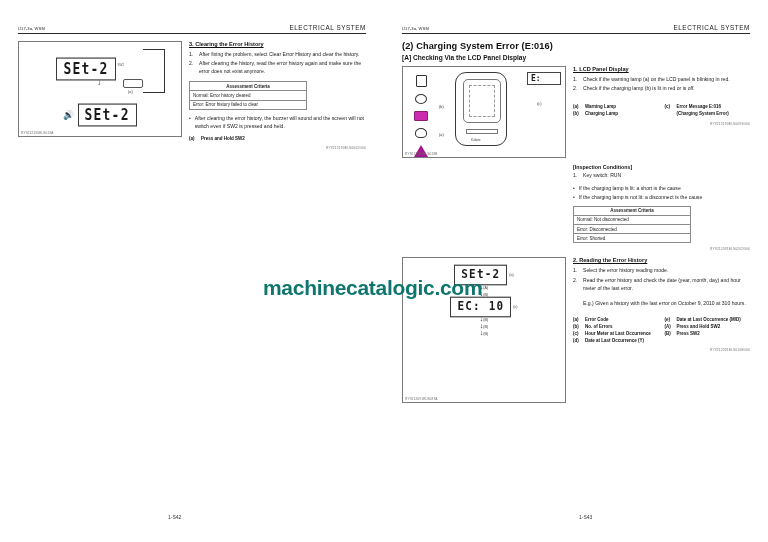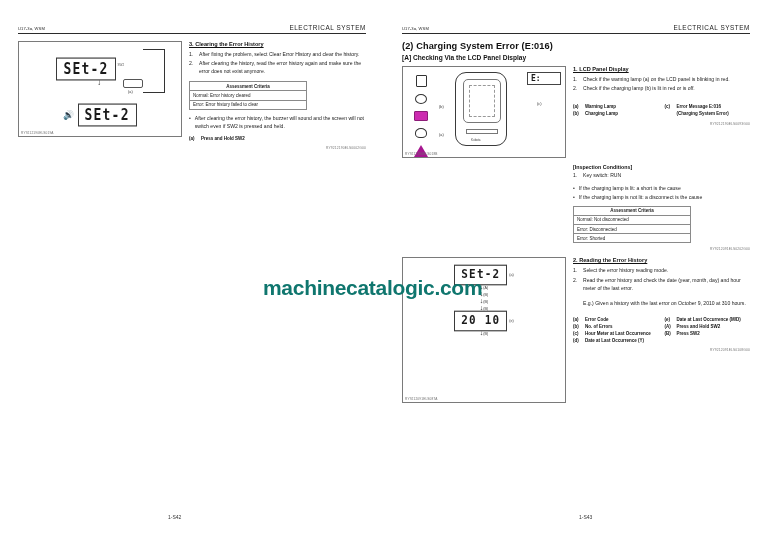--- a/index.html
+++ b/index.html
@@ -343,28 +343,28 @@
         <div class="figbox" style="height:146px;padding-top:8px;">
 
           <div class="seqrow">
             <div class="lcd lcd-sm">SEt-2</div>
             <span class="tag">(a)</span>
           </div>
           <div class="arrowdown">↓<span class="tag">(A)</span></div>
 
           <div class="arrowdown">↓<span class="tag">(B)</span></div>
 
+          <div class="seqrow">
+            <div class="lcd lcd-sm">EC: 10</div>
+            <span class="tag">(c)</span>
+          </div>
           <div class="arrowdown">↓<span class="tag">(B)</span></div>
 
           <div class="arrowdown">↓<span class="tag">(B)</span></div>
 
-          <div class="seqrow">
-            <div class="lcd lcd-sm">20 10</div>
-            <span class="tag">(e)</span>
-          </div>
           <div class="arrowdown">↓<span class="tag">(B)</span></div>
 
 
           <div class="figcode">RY9212091ELS087A</div>
         </div>
       </div>
 
       <div class="col-txt">
         <h3 class="sec">2. Reading the Error History</h3>
 

